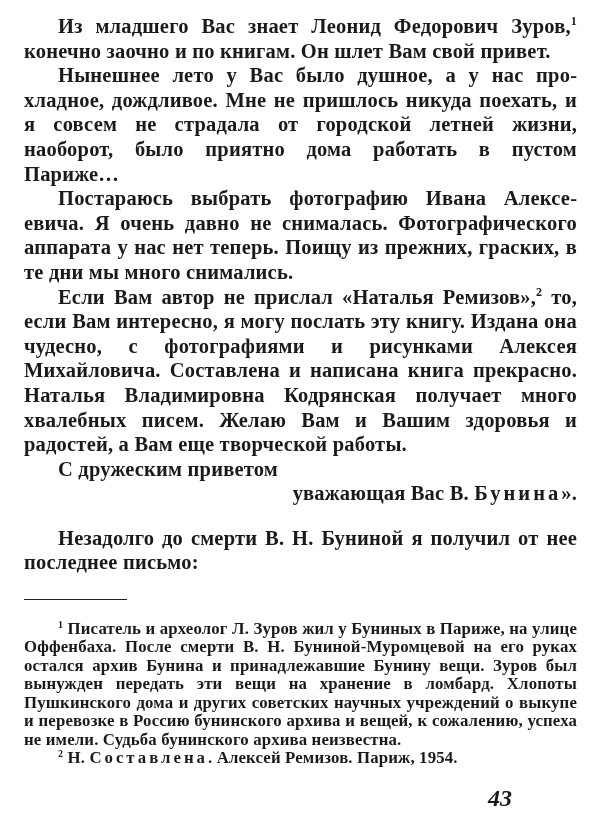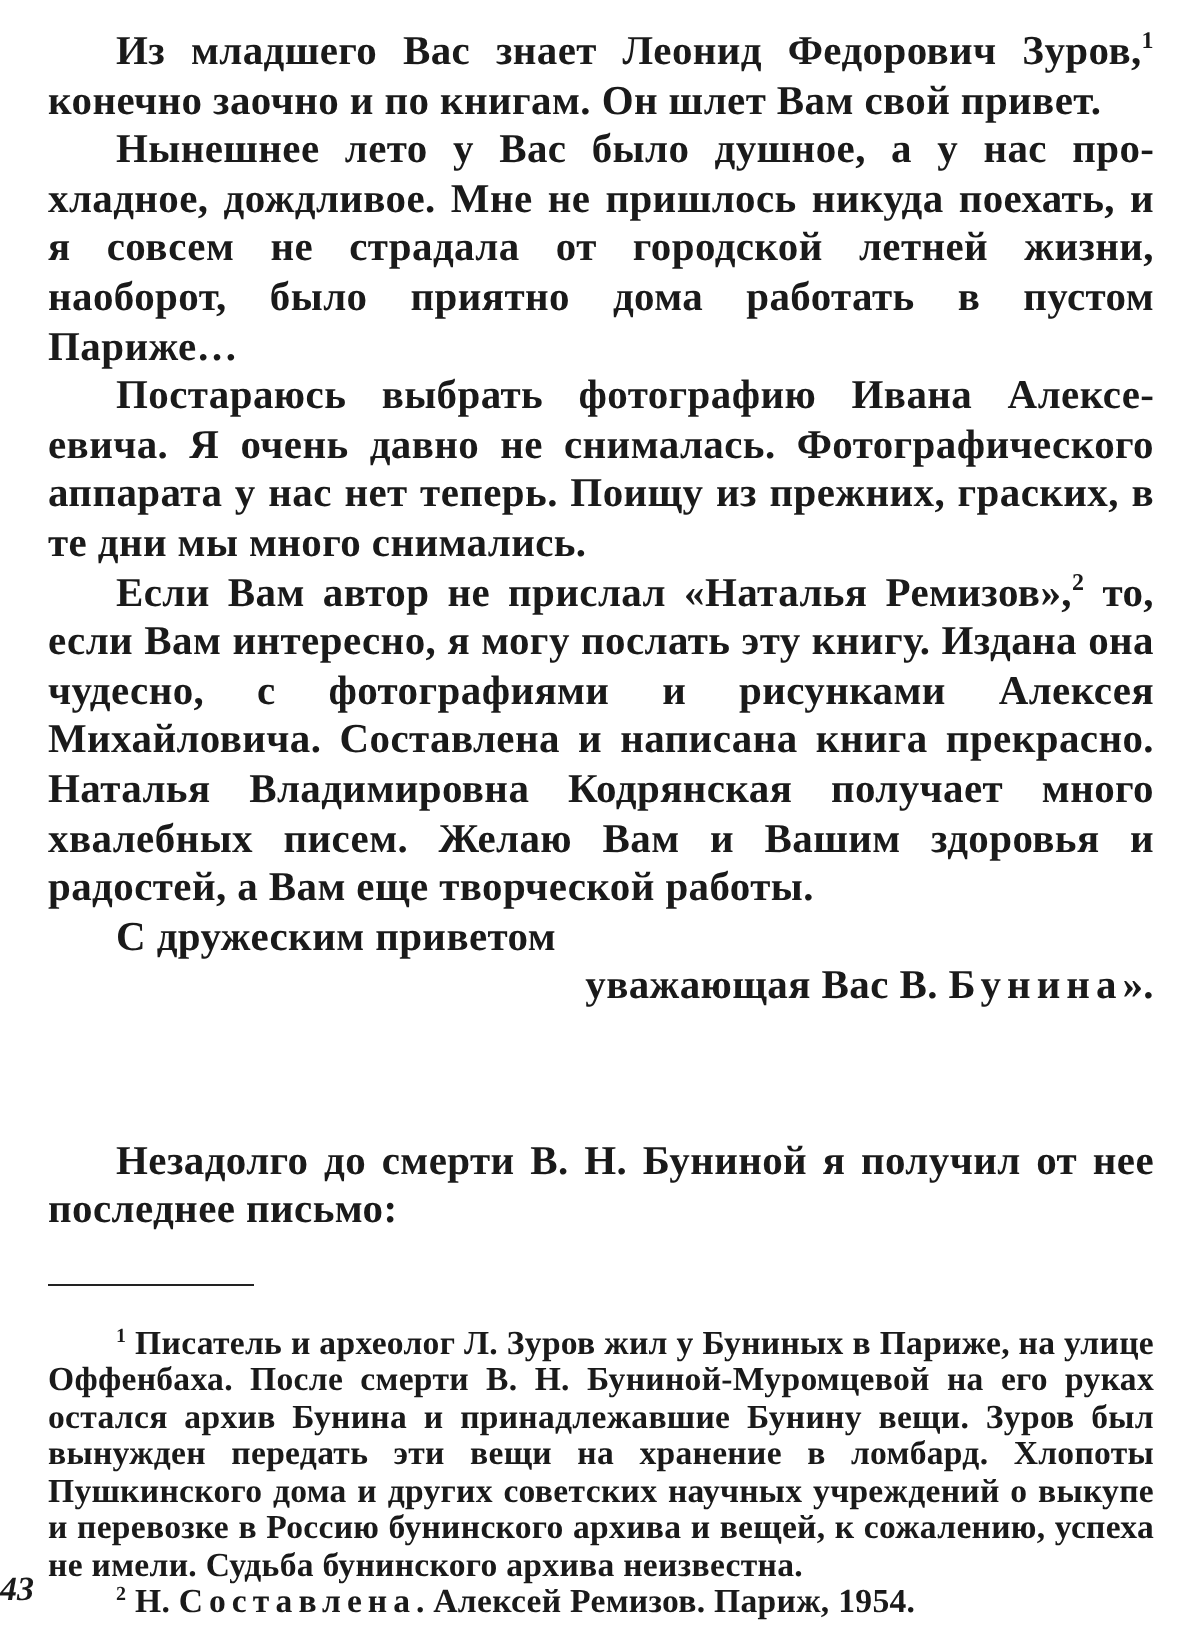--- a/index.html
+++ b/index.html
@@ -32,21 +32,21 @@
       font-weight: bold;
     }
     .body-text p.sign {
       text-align: right;
       text-indent: 0;
     }
     .spaced {
       letter-spacing: 3px;
     }
     .body-text p.after {
-      margin-top: 63px;
+      margin-top: 20px;
     }
     sup {
       font-size: 12px;
       vertical-align: 8px;
       line-height: 0;
     }
     .rule {
       margin-top: 24px;
       width: 103px;
       height: 0;
@@ -66,22 +66,22 @@
     }
     .footnotes sup {
       font-size: 10px;
       vertical-align: 6px;
     }
     .page-number {
       position: absolute;
       left: 0;
       width: 512px;
       top: 785px;
-      text-align: left;
-      font-size: 17px;
+      text-align: right;
+      font-size: 24px;
       font-weight: bold;
       font-style: italic;
     }
   </style>
 </head>
 <body>
 
 <div class="page">
   <div class="body-text">
     <p><span>Из младшего Вас знает Леонид Федорович Зу­ров,</span><sup>1</sup><span> конечно заочно и по книгам. Он шлет Вам свой привет.</span></p>

